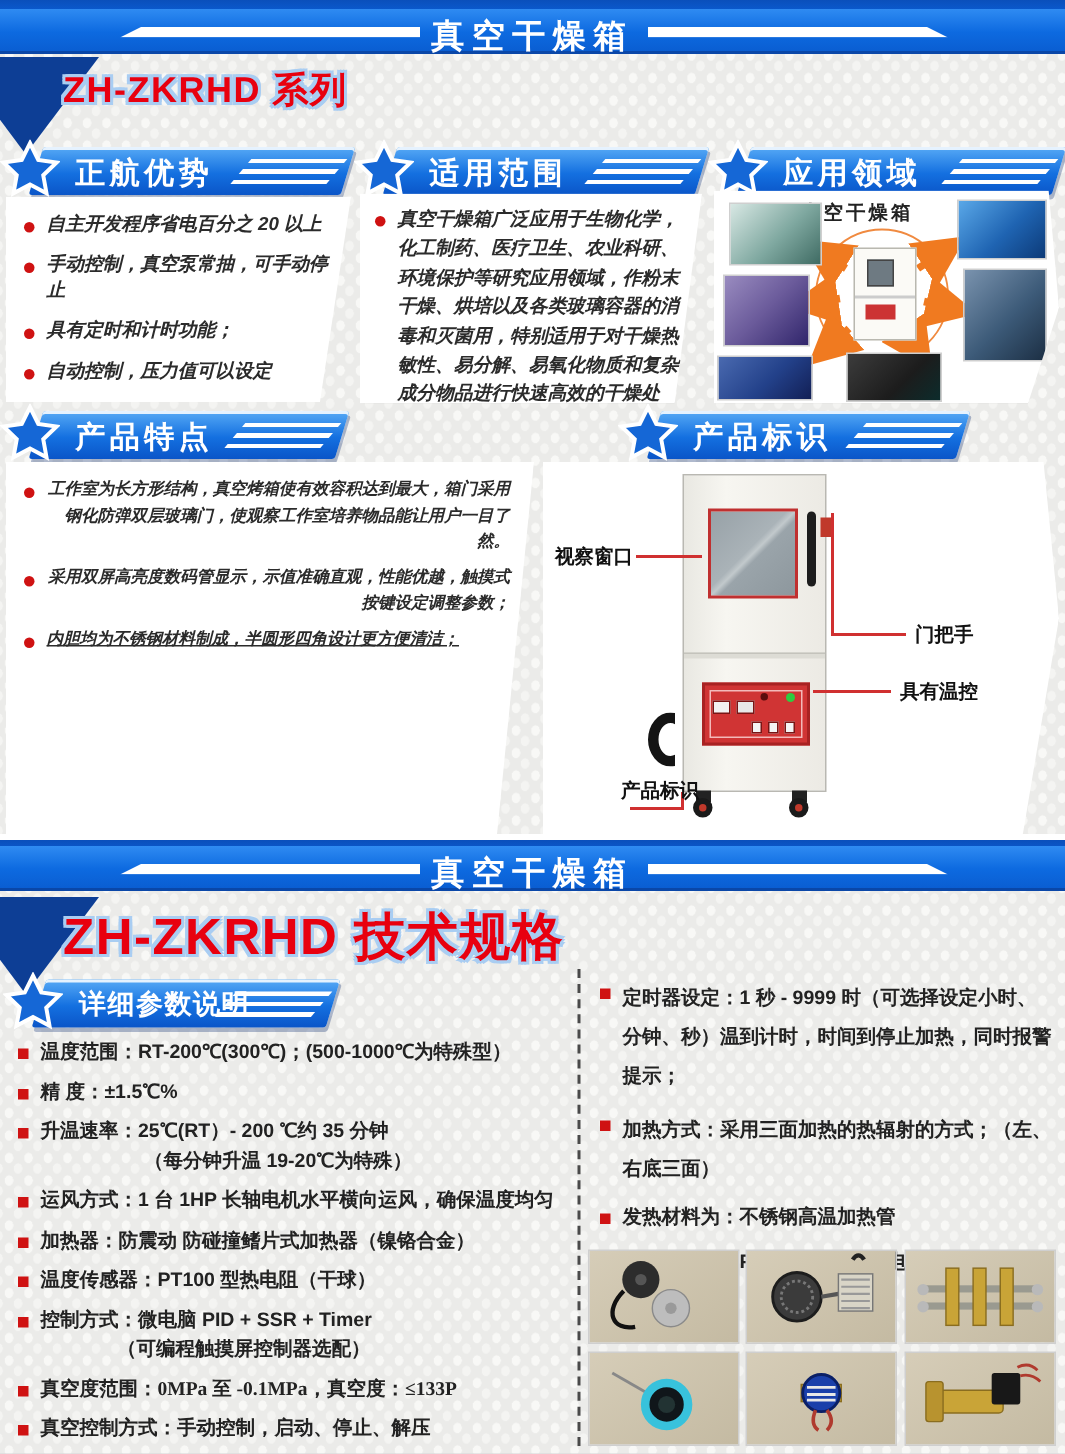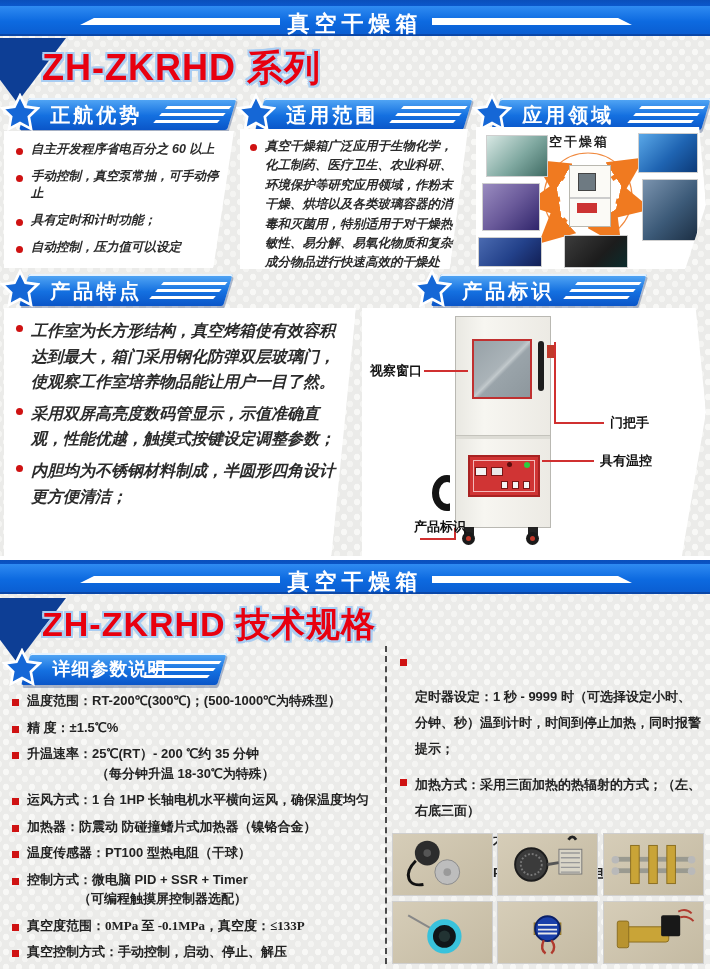--- a/index.html
+++ b/index.html
@@ -21,21 +21,21 @@
     border-bottom:2px solid #0a47a8; }
   .hdr-title { position:absolute; width:100%; text-align:center; top:3px;
     color:#fff; font-size:22px; font-weight:bold; letter-spacing:5px; }
   .hdr-line { position:absolute; top:12px; height:7px; background:#fff; }
   .hdr-line.left  { left:80px;  width:200px; clip-path:polygon(0 100%, 7% 0, 100% 0, 100% 100%); }
   .hdr-line.right { right:78px; width:200px; clip-path:polygon(0 0, 93% 0, 100% 100%, 0 100%); }
   
   .tri { position:absolute; left:0; width:66px; height:72px; background:#0d3e95;
     clip-path:polygon(0 0, 100% 0, 26% 90%, 0 58%); }
   .red-title { position:absolute; left:42px; font-weight:bold; color:#e8000f;
-    font-size:36px; letter-spacing:1px; white-space:nowrap;
+    font-size:24px; letter-spacing:1px; white-space:nowrap;
     text-shadow:-2px 0 0 #a9cdf2, 2px 0 0 #a9cdf2, 0 -2px 0 #a9cdf2, 0 2px 0 #a9cdf2,
                 -2px -2px 0 #a9cdf2, 2px 2px 0 #a9cdf2, -2px 2px 0 #a9cdf2, 2px -2px 0 #a9cdf2; }
   .red-title .ul { position:absolute; left:-4px; right:-4px; bottom:-4px; height:5px;
     background:#a9cdf2; transform:skewX(-30deg); z-index:-1; }
   
   .banner { position:absolute; height:34px; }
   .banner .strip { position:absolute; left:20px; right:0; top:1px; bottom:1px;
     background:linear-gradient(180deg,#57aaf6 0%,#1470e0 55%,#0a55c8 100%);
     transform:skewX(-17deg); border-radius:2px;
     box-shadow:inset 0 2px 0 rgba(255,255,255,.85), 2px 3px 0 rgba(8,40,110,.30); }
@@ -136,21 +136,21 @@
     <div class="strip">
         <span>应用领域</span>
       </div>
     <div class="stripes"></div>
   </div>
 
   <div class="panel" style="top:131px; left:4px; width:230px; height:137px; clip-path:polygon(0 0,100% 0,91% 100%,0 100%);">
     <ul class="blist" style="padding:10px 10px 0 12px; font-size:12.5px;">
       <li style="margin-bottom:10px;">
           <i class="dot"></i>
-          <span>自主开发程序省电百分之 60 以上</span>
+          <span>自主开发程序省电百分之 20 以上</span>
         </li>
       <li style="margin-bottom:10px;">
           <i class="dot"></i>
           <span>手动控制，真空泵常抽，可手动停止</span>
         </li>
       <li style="margin-bottom:10px;">
           <i class="dot"></i>
           <span>具有定时和计时功能；</span>
         </li>
       <li style="margin-bottom:20px;">
@@ -205,32 +205,32 @@
   <div class="banner" style="top:273px; left:4px; width:224px;">
     <svg class="star" width="40" height="40" viewBox="0 0 24 24">
         <polygon points="12,1.5 15.3,8.2 22.6,9.2 17.3,14.3 18.6,21.5 12,18 5.4,21.5 6.7,14.3 1.4,9.2 8.7,8.2" fill="#1567d6" stroke="#ffffff" stroke-width="1.6"></polygon>
       </svg>
     <div class="strip">
         <span>产品特点</span>
       </div>
     <div class="stripes"></div>
   </div>
   <div class="panel" style="top:308px; left:4px; width:352px; height:248px; clip-path:polygon(0 0,100% 0,93% 100%,0 100%);">
-    <ul class="blist" style="padding:10px 16px 0 12px; font-size:16px;">
+    <ul class="blist" style="padding:10px 16px 0 12px; font-size:11px;text-align:right;">
       <li style="margin-bottom:6px;">
           <i class="dot"></i>
           <span style="line-height:1.6;">工作室为长方形结构，真空烤箱使有效容积达到最大，箱门采用钢化防弹双层玻璃门，使观察工作室培养物品能让用户一目了然。</span>
         </li>
       <li style="margin-bottom:6px;">
           <i class="dot"></i>
           <span style="line-height:1.6;">采用双屏高亮度数码管显示，示值准确直观，性能优越，触摸式按键设定调整参数；</span>
         </li>
       <li>
           <i class="dot"></i>
-          <span style="line-height:1.6;">内胆均为不锈钢材料制成，半圆形四角设计更方便清洁；</span>
+          <span style="line-height:1.6;text-decoration:underline;">内胆均为不锈钢材料制成，半圆形四角设计更方便清洁；</span>
         </li>
     </ul>
   </div>
 
   <div class="banner" style="top:273px; left:416px; width:226px;">
     <svg class="star" width="40" height="40" viewBox="0 0 24 24">
         <polygon points="12,1.5 15.3,8.2 22.6,9.2 17.3,14.3 18.6,21.5 12,18 5.4,21.5 6.7,14.3 1.4,9.2 8.7,8.2" fill="#1567d6" stroke="#ffffff" stroke-width="1.6"></polygon>
       </svg>
     <div class="strip">
         <span>产品标识</span>
@@ -313,21 +313,21 @@
       </li>
     <li style="margin-bottom:9px;">
         <i class="sq"></i>
         <span>精 度：±1.5℃%</span>
       </li>
     <li style="margin-bottom:2px;">
         <i class="sq"></i>
         <span>升温速率：25℃(RT）- 200 ℃约 35 分钟</span>
       </li>
     <li style="margin:0 0 9px 84px; list-style:none;">
-        <span>（每分钟升温 18-30℃为特殊）</span>
+        <span>（每分钟升温 19-20℃为特殊）</span>
       </li>
     <li style="margin-bottom:9px;">
         <i class="sq"></i>
         <span>运风方式：1 台 1HP 长轴电机水平横向运风，确保温度均匀</span>
       </li>
     <li style="margin-bottom:9px;">
         <i class="sq"></i>
         <span>加热器：防震动 防碰撞鳍片式加热器（镍铬合金）</span>
       </li>
     <li style="margin-bottom:9px;">
@@ -350,21 +350,21 @@
         <span>真空控制方式：手动控制，启动、停止、解压</span>
       </li>
 
   </ul>
 
   <div class="dash-div" style="left:385px; top:646px; height:318px;"></div>
 
   <ul class="blist spec" style="position:absolute; top:652px; left:400px; width:302px;">
     <li style="margin-bottom:10px;">
         <i class="sq"></i>
-        <span style="line-height:2.0;margin-top:32px;">定时器设定：1 秒 - 9999 时（可选择设定小时、分钟、秒）温到计时，时间到停止加热，同时报警提示；</span>
+        <span style="line-height:2.0;">定时器设定：1 秒 - 9999 时（可选择设定小时、分钟、秒）温到计时，时间到停止加热，同时报警提示；</span>
       </li>
     <li style="margin-bottom:10px;">
         <i class="sq"></i>
         <span style="line-height:2.0;">加热方式：采用三面加热的热辐射的方式；（左、右底三面）</span>
       </li>
     <li style="margin-bottom:12px;">
         <i class="sq"></i>
         <span>发热材料为：不锈钢高温加热管</span>
       </li>
     <li>

